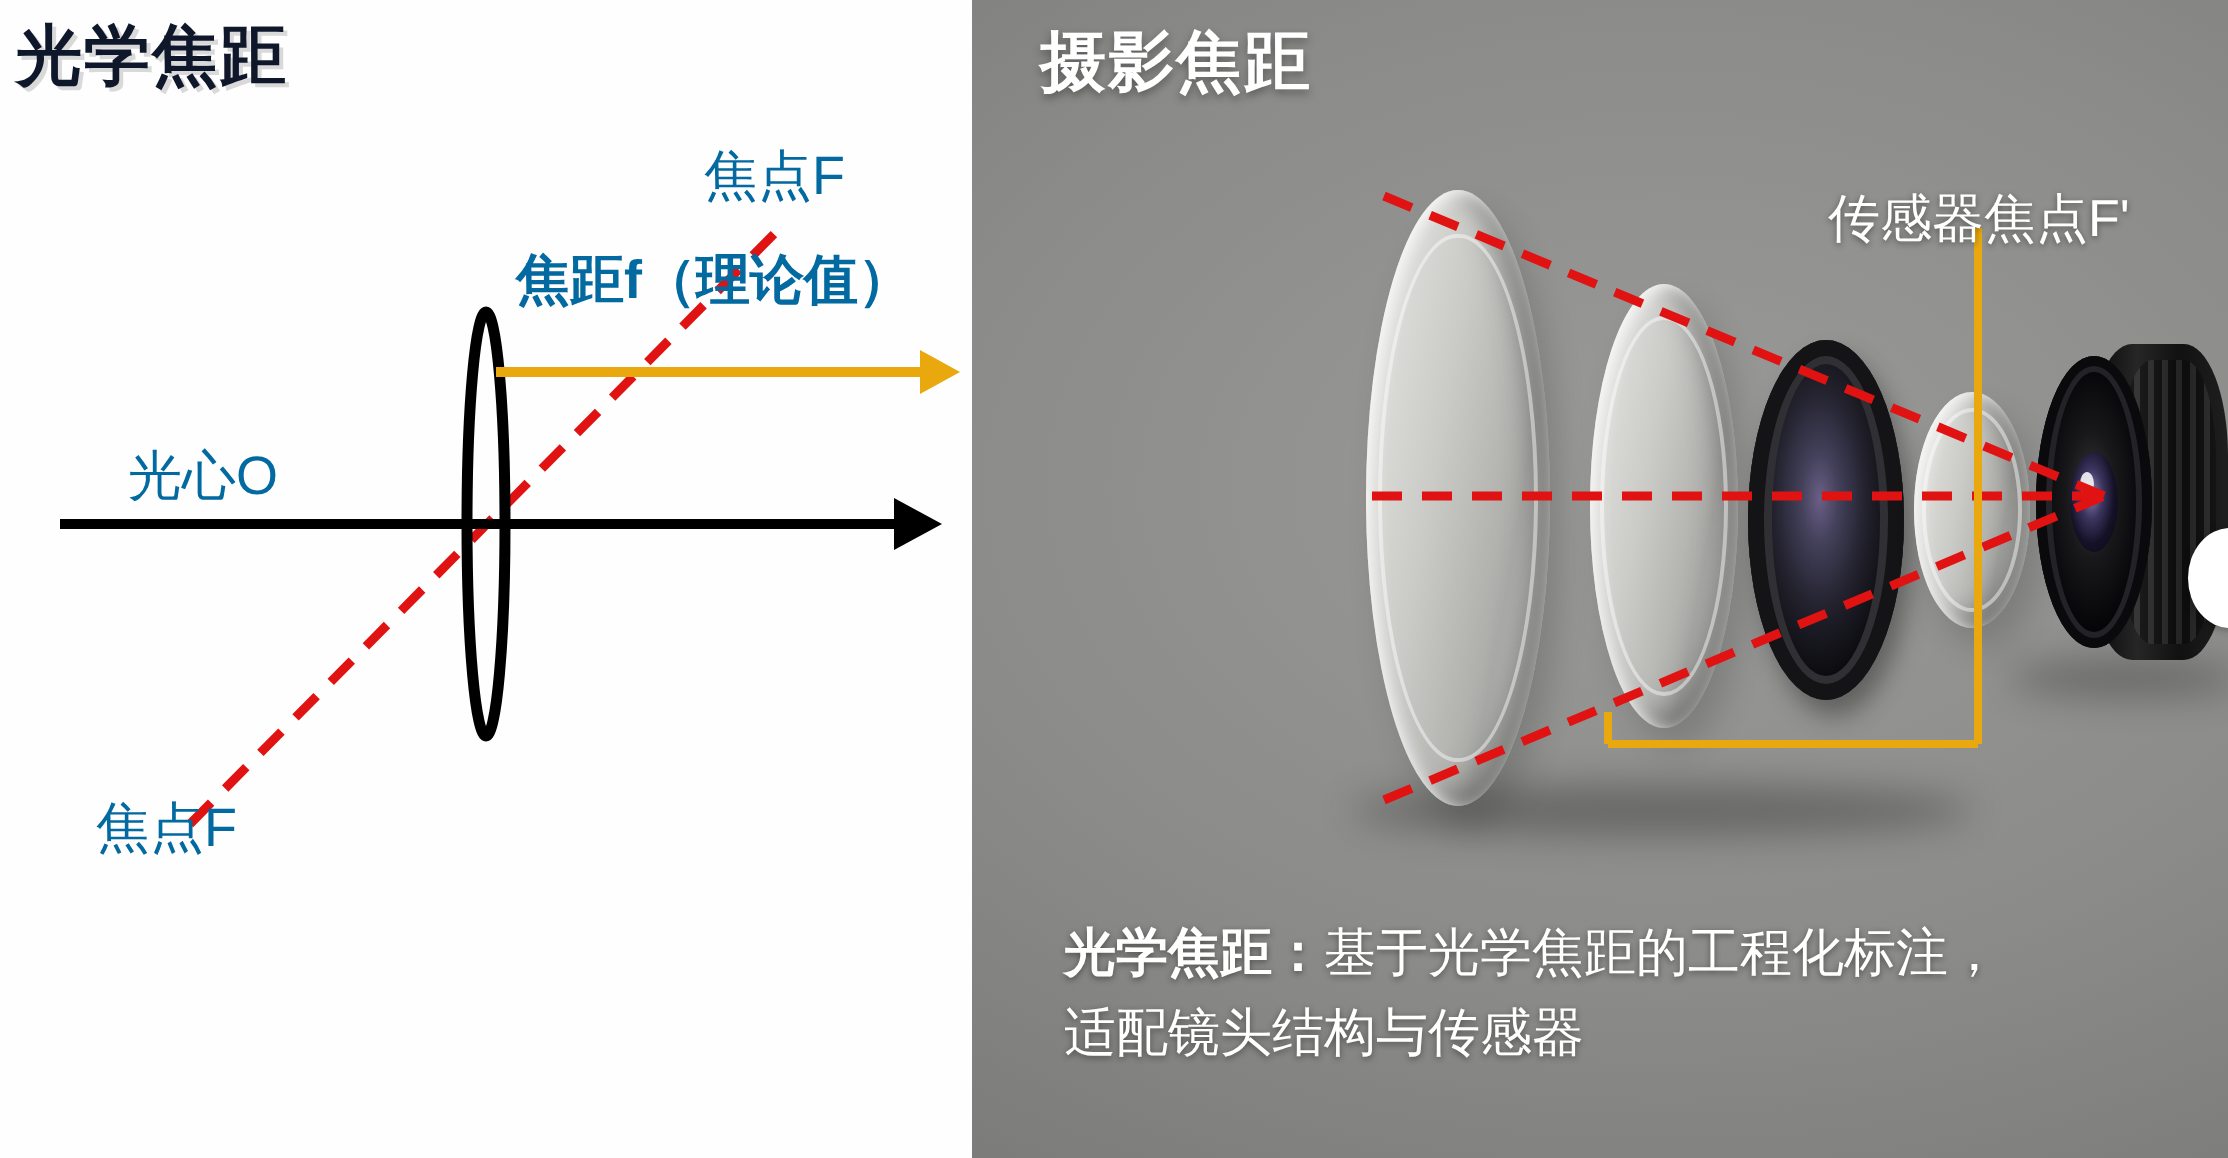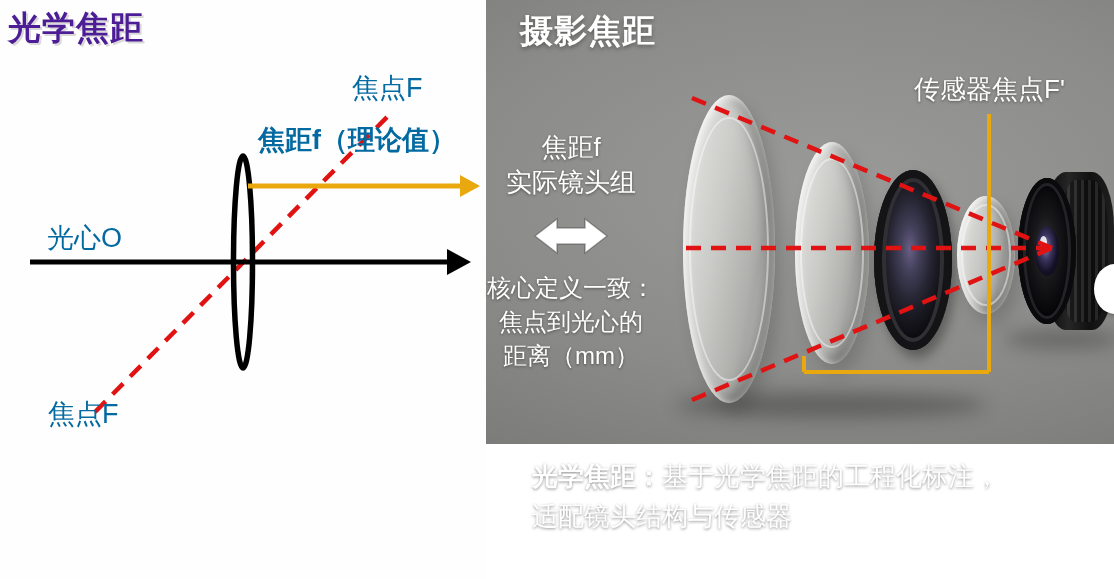--- a/index.html
+++ b/index.html
@@ -1,26 +1,26 @@
 <!DOCTYPE html>
 <html><head>
 <meta charset="utf-8">
 <style>
   * { margin:0; padding:0; box-sizing:border-box; }
   body { width:1114px; height:579px; font-family:"Liberation Sans","DejaVu Sans",sans-serif; }
   .stage { position:relative; width:1114px; height:579px; overflow:hidden; background:#fff; }
 
   
   .left-panel  { position:absolute; left:0; top:0; width:486px; height:579px; background:#fefefe; }
-  .right-panel { position:absolute; left:486px; top:0; width:628px; height:444px;
+  .right-panel { position:absolute; left:486px; top:0; width:628px; height:579px;
                  background: radial-gradient(130% 95% at 55% 42%, #9a9a98 0%, #8b8b89 45%, #767674 85%, #686866 100%); }
 
   
   .title { position:absolute; font-weight:bold; font-size:33px; letter-spacing:1px; white-space:nowrap; }
-  .title.dark  { left:8px;  top:6px; color:#4c1d95; text-shadow:2px 2px 0 rgba(150,150,150,0.35); }
+  .title.dark  { left:8px;  top:6px; color:#0f172a; text-shadow:2px 2px 0 rgba(150,150,150,0.35); }
   .title.light { left:34px; top:9px; color:#ffffff; text-shadow:0 2px 4px rgba(0,0,0,0.35); }
 
   .lbl { position:absolute; font-size:27px; color:#0369a1; white-space:nowrap; }
   .lbl.light { color:#ffffff; font-size:26px; text-shadow:0 1px 3px rgba(0,0,0,0.45); }
 
   .caption { position:absolute; font-size:28px; color:#111; line-height:40px; white-space:nowrap; }
   .caption .lead { font-weight:bold; }
   .caption.light { color:#fff; font-size:26px; text-shadow:0 1px 3px rgba(0,0,0,0.45); }
 
   .mid-col { position:absolute; left:0; top:130px; width:170px; text-align:center;
@@ -86,39 +86,29 @@
       <line class="ray" x1="95" y1="412" x2="392" y2="112"></line>
       <line class="axis" x1="30" y1="262" x2="447" y2="262"></line>
       <polygon points="447,249 471,262 447,275" fill="#000"></polygon>
       <ellipse class="lensline" cx="243" cy="262" rx="9.5" ry="106"></ellipse>
       <line class="ylw" x1="248" y1="186" x2="460" y2="186"></line>
       <polygon points="460,175 480,186 460,197" fill="#e8a80e"></polygon>
     </svg>
 
     <div class="lbl" style="left:352px; top:70px;">焦点F</div>
     <div class="lbl" style="left:258px; top:122px;font-weight:bold;">焦距f（理论值）</div>
-    <div class="lbl" style="left:47px;  top:220px;">光心O</div>
+    <div class="lbl" style="left:64px;  top:220px;">光心O</div>
     <div class="lbl" style="left:48px;  top:396px;">焦点F</div>
 
   </section>
 
   <section class="right-panel">
 
     <h1 class="title light">摄影焦距</h1>
 
-    <div class="mid-col">
-      <div class="mid-line">焦距f</div>
-      <div class="mid-line">实际镜头组</div>
-      <svg class="dbl-arrow" width="78" height="42" viewBox="0 0 78 42">
-        <polygon points="3,21 25,4 25,13 53,13 53,4 75,21 53,38 53,29 25,29 25,38" fill="#ffffff" stroke="rgba(50,50,50,0.4)" stroke-width="1.5"></polygon>
-      </svg>
-      <div class="mid-note">核心定义一致：</div>
-      <div class="mid-note">焦点到光心的</div>
-      <div class="mid-note">距离（mm）</div>
-    </div>
 
     <div class="shadow-blur sh1"></div>
     <div class="shadow-blur sh2"></div>
 
     <div class="lens glass big"></div>
     <div class="lens glass l2"></div>
     <div class="lens l3"></div>
     <div class="lens glass l4"></div>
 
     <div class="camera">
@@ -134,21 +124,21 @@
       <line class="ray" x1="200" y1="248" x2="566" y2="248"></line>
       <line class="ray" x1="206" y1="400" x2="566" y2="248"></line>
     </svg>
 
     <svg class="abs" width="628" height="579" viewBox="0 0 628 579">
       <line class="dim" x1="503" y1="114" x2="503" y2="372"></line>
       <line class="dim" x1="318" y1="372" x2="503" y2="372"></line>
       <line class="dim" x1="318" y1="356" x2="318" y2="372"></line>
     </svg>
 
-    <div class="lbl light" style="left:428px; top:72px;text-align:center;">传感器焦点F'</div>
+    <div class="lbl light" style="left:428px; top:92px;text-align:center;">传感器焦点F'</div>
 
     <div class="caption light" style="left:46px; top:456px;">
       <div><span class="lead">光学焦距：</span><span>基于光学焦距的工程化标注，</span></div>
       <div>适配镜头结构与传感器</div>
     </div>
 
     <div class="edge-pill"></div>
   </section>
 </div>
 

